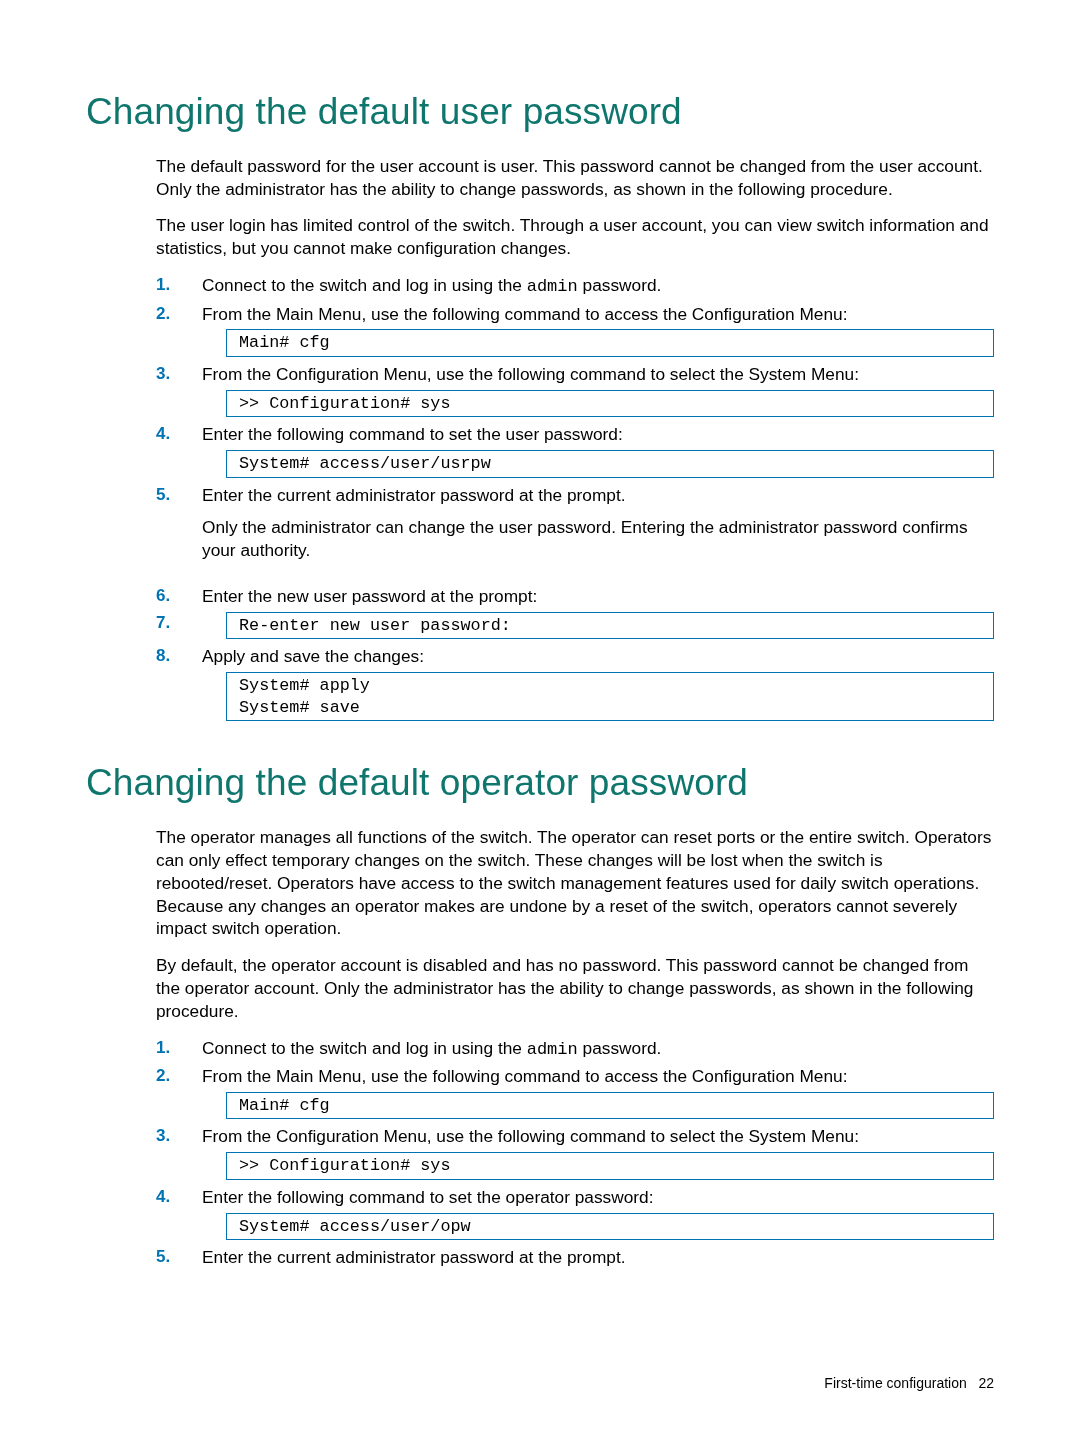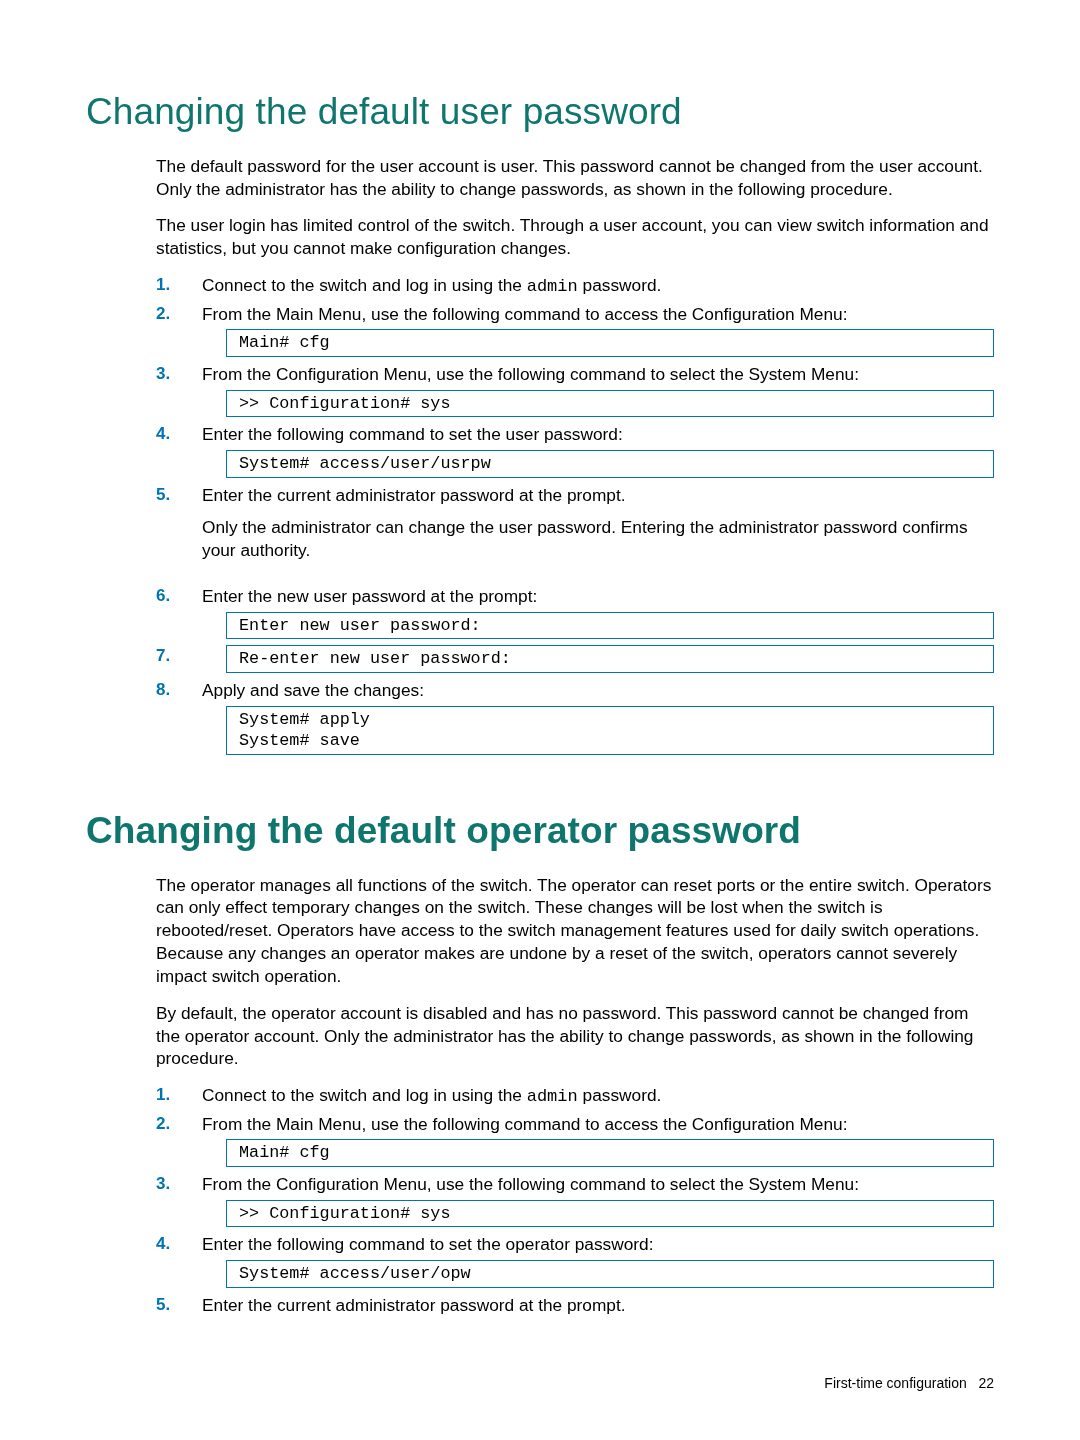--- a/index.html
+++ b/index.html
@@ -14,21 +14,21 @@
     position: relative;
   }
   .section-heading {
     font-family: "Helvetica Neue", Helvetica, Arial, sans-serif;
     font-weight: 300;
     font-size: 37px;
     color: #0f766e;
     margin-bottom: 18px;
     letter-spacing: 0.1px;
   }
-  .section-heading.second { margin-top: 52px; font-weight: bold; }
+  .section-heading.second { margin-top: 38px; }
   .indent-block { padding-left: 70px; }
   .para { margin-bottom: 14px; }
   ol.steps {
     list-style: none;
     padding-left: 0;
     margin-left: 0;
   }
   ol.steps > li {
     padding-left: 46px;
     position: relative;
@@ -103,21 +103,20 @@
 
     <li>
       <span class="num">5.</span>
       <div class="step-text">Enter the current administrator password at the prompt.</div>
       <p class="step-para">Only the administrator can change the user password. Entering the administrator password confirms your authority.</p>
     </li>
 
     <li>
       <span class="num">6.</span>
       <div class="step-text">Enter the new user password at the prompt:</div>
-      <div class="codebox">Enter new user password:</div>
     </li>
 
     <li>
       <span class="num">7.</span>
       <div class="codebox">Re-enter new user password:</div>
     </li>
 
     <li>
       <span class="num">8.</span>
       <div class="step-text">Apply and save the changes:</div>

